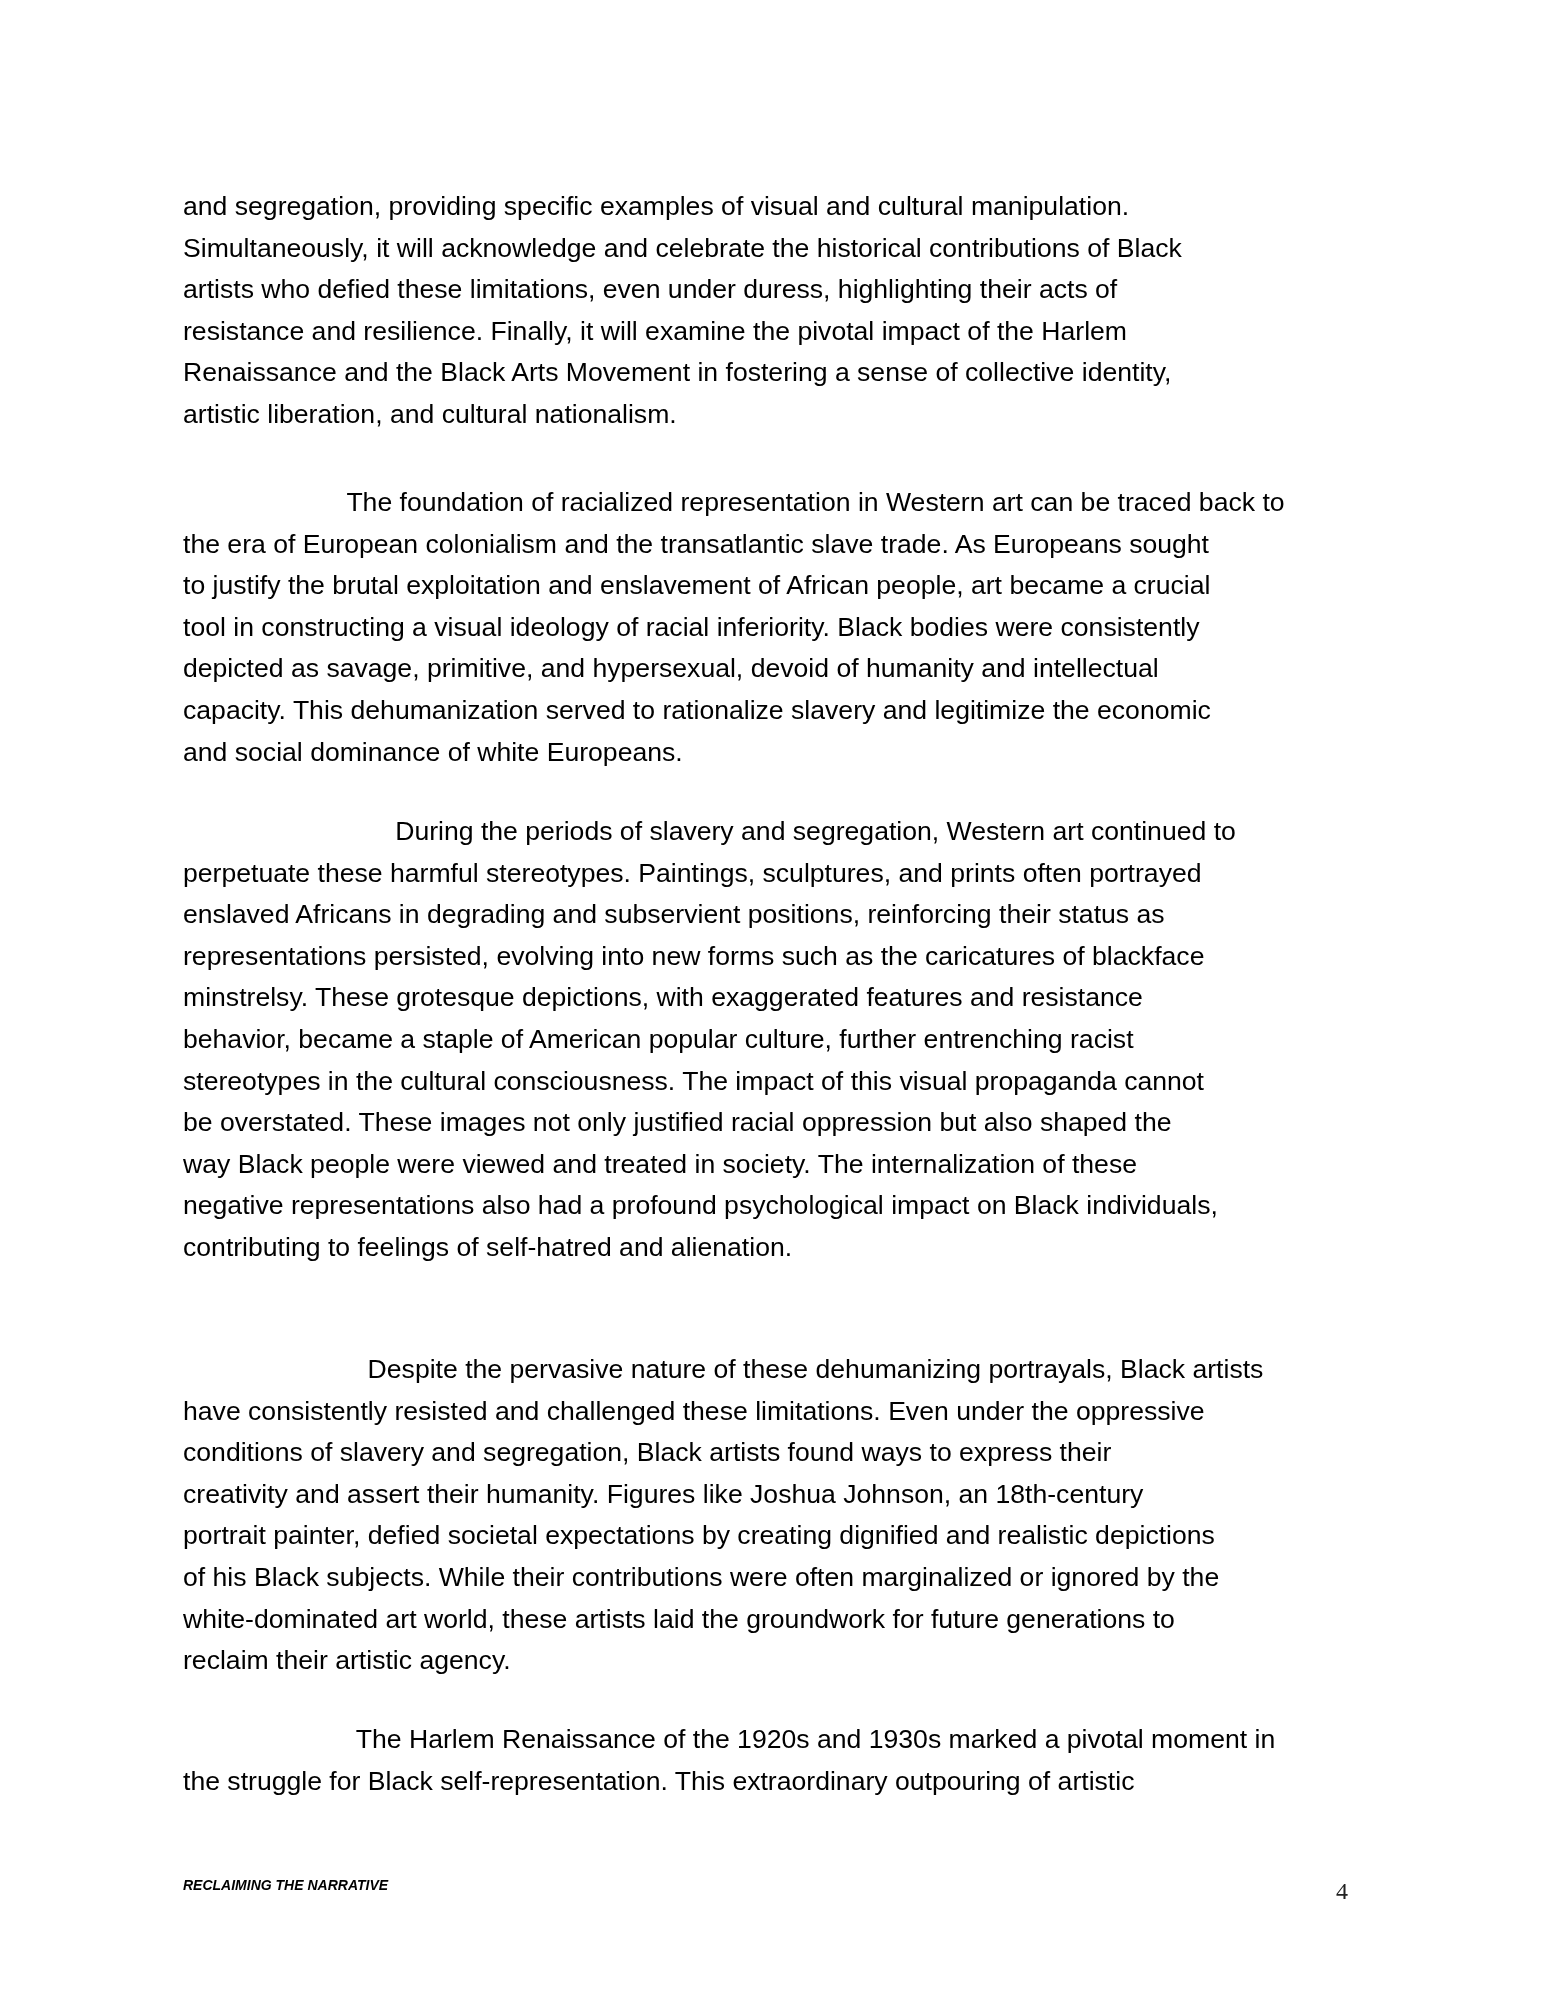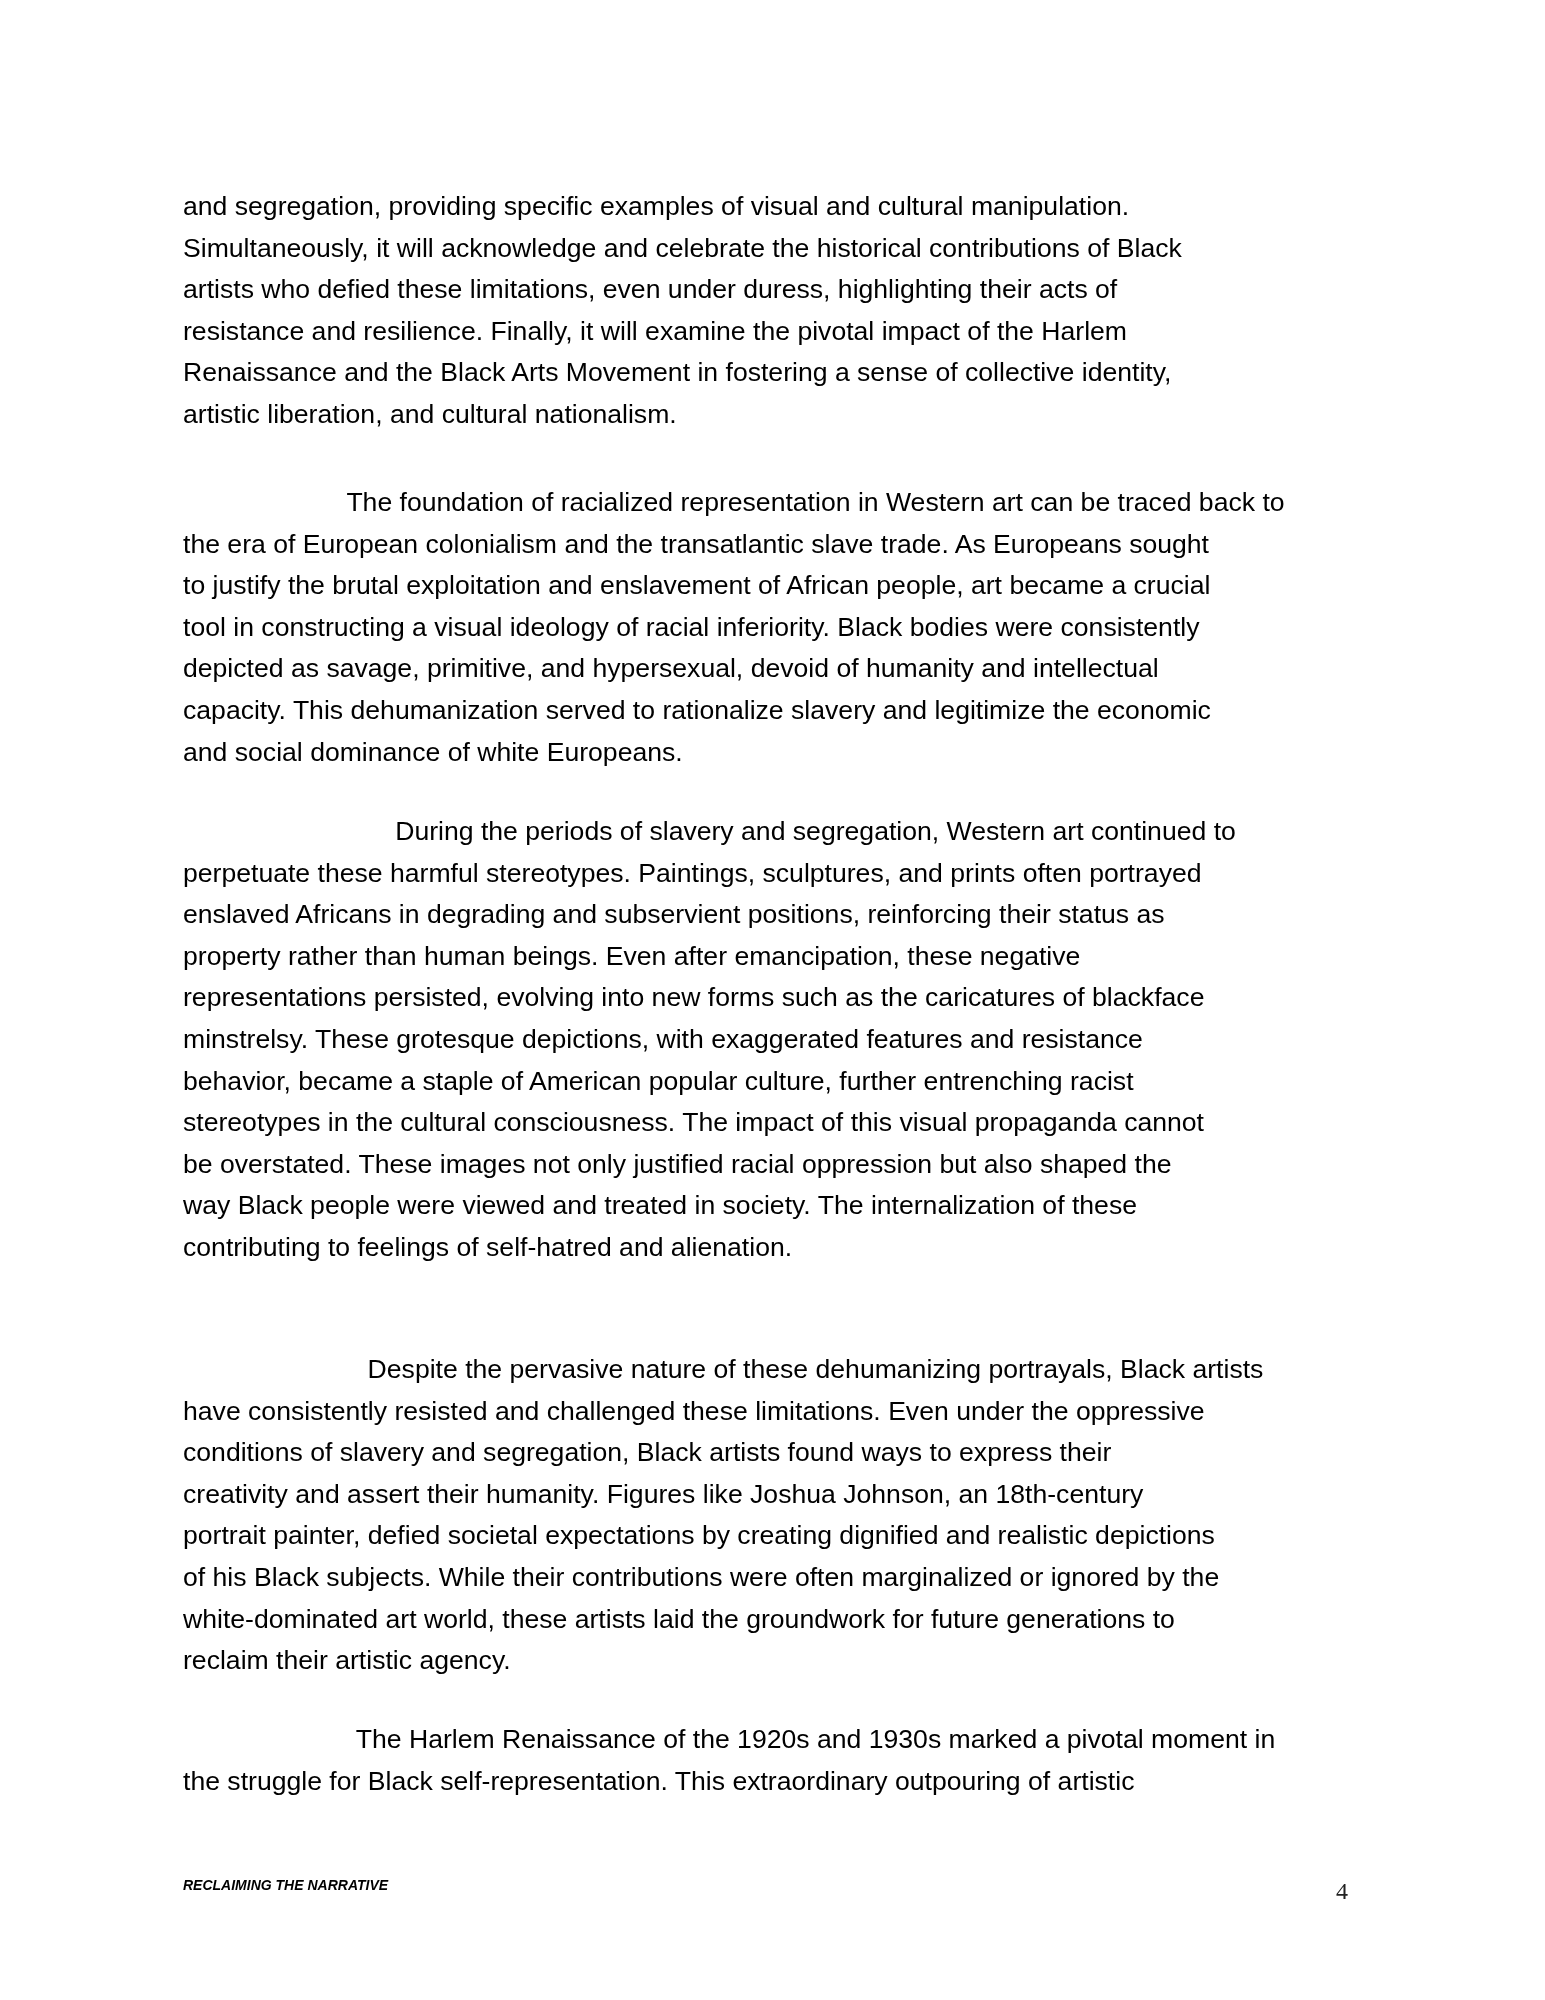--- a/index.html
+++ b/index.html
@@ -96,27 +96,27 @@
       <span class="line">tool in constructing a visual ideology of racial inferiority. Black bodies were consistently</span>
       <span class="line">depicted as savage, primitive, and hypersexual, devoid of humanity and intellectual</span>
       <span class="line">capacity. This dehumanization served to rationalize slavery and legitimize the economic</span>
       <span class="line">and social dominance of white Europeans.</span>
     </p>
 
     <p class="para" id="p3">
       <span class="line indent">During the periods of slavery and segregation, Western art continued to</span>
       <span class="line">perpetuate these harmful stereotypes. Paintings, sculptures, and prints often portrayed</span>
       <span class="line">enslaved Africans in degrading and subservient positions, reinforcing their status as</span>
-      <span class="line">property rather than human beings. Even after emancipation, these negative</span>
       <span class="line">representations persisted, evolving into new forms such as the caricatures of blackface</span>
       <span class="line">minstrelsy. These grotesque depictions, with exaggerated features and resistance</span>
       <span class="line">behavior, became a staple of American popular culture, further entrenching racist</span>
       <span class="line">stereotypes in the cultural consciousness. The impact of this visual propaganda cannot</span>
       <span class="line">be overstated. These images not only justified racial oppression but also shaped the</span>
       <span class="line">way Black people were viewed and treated in society. The internalization of these</span>
+      <span class="line">negative representations also had a profound psychological impact on Black individuals,</span>
       <span class="line">contributing to feelings of self-hatred and alienation.</span>
     </p>
 
     <p class="para" id="p4">
       <span class="line indent">Despite the pervasive nature of these dehumanizing portrayals, Black artists</span>
       <span class="line">have consistently resisted and challenged these limitations. Even under the oppressive</span>
       <span class="line">conditions of slavery and segregation, Black artists found ways to express their</span>
       <span class="line">creativity and assert their humanity. Figures like Joshua Johnson, an 18th-century</span>
       <span class="line">portrait painter, defied societal expectations by creating dignified and realistic depictions</span>
       <span class="line">of his Black subjects. While their contributions were often marginalized or ignored by the</span>

